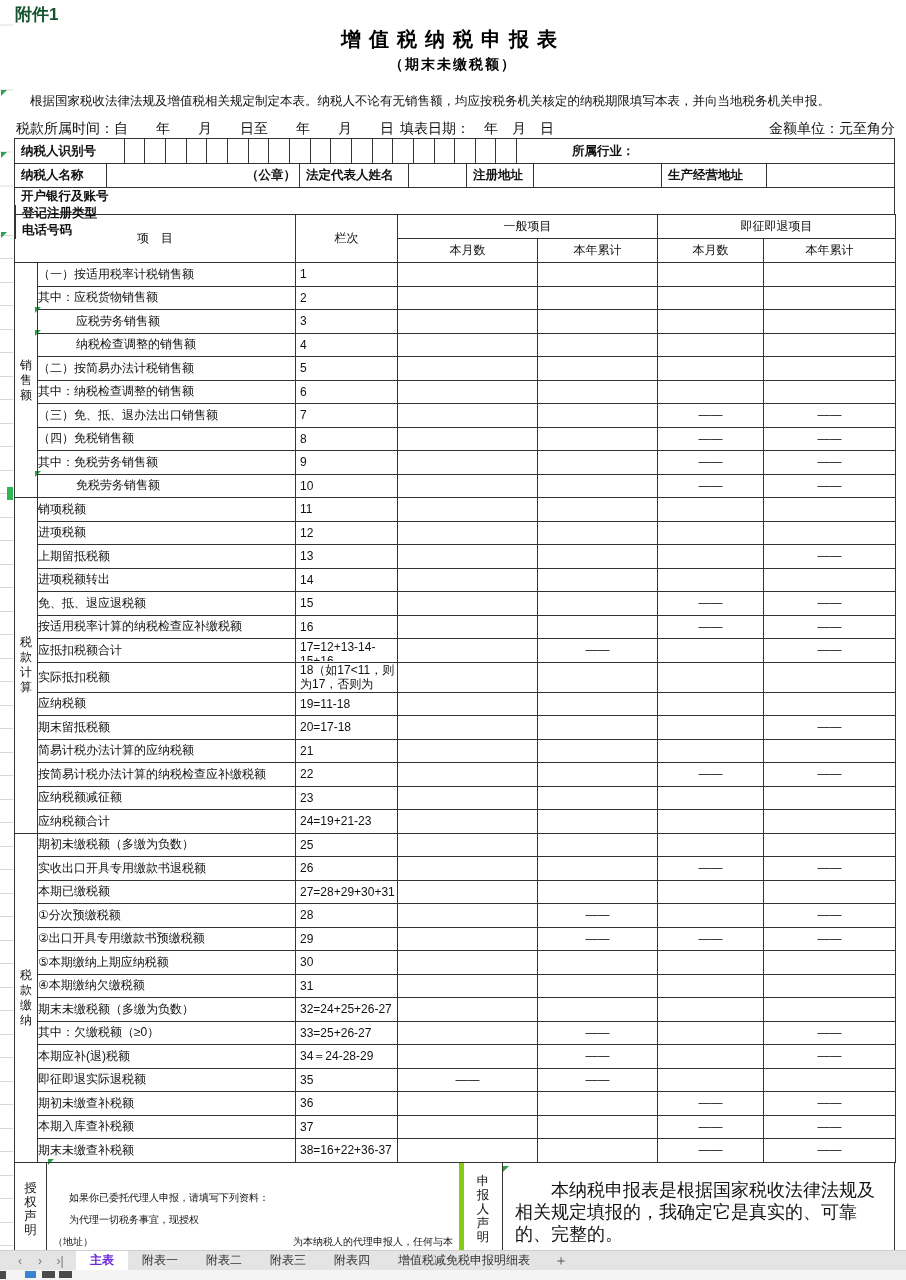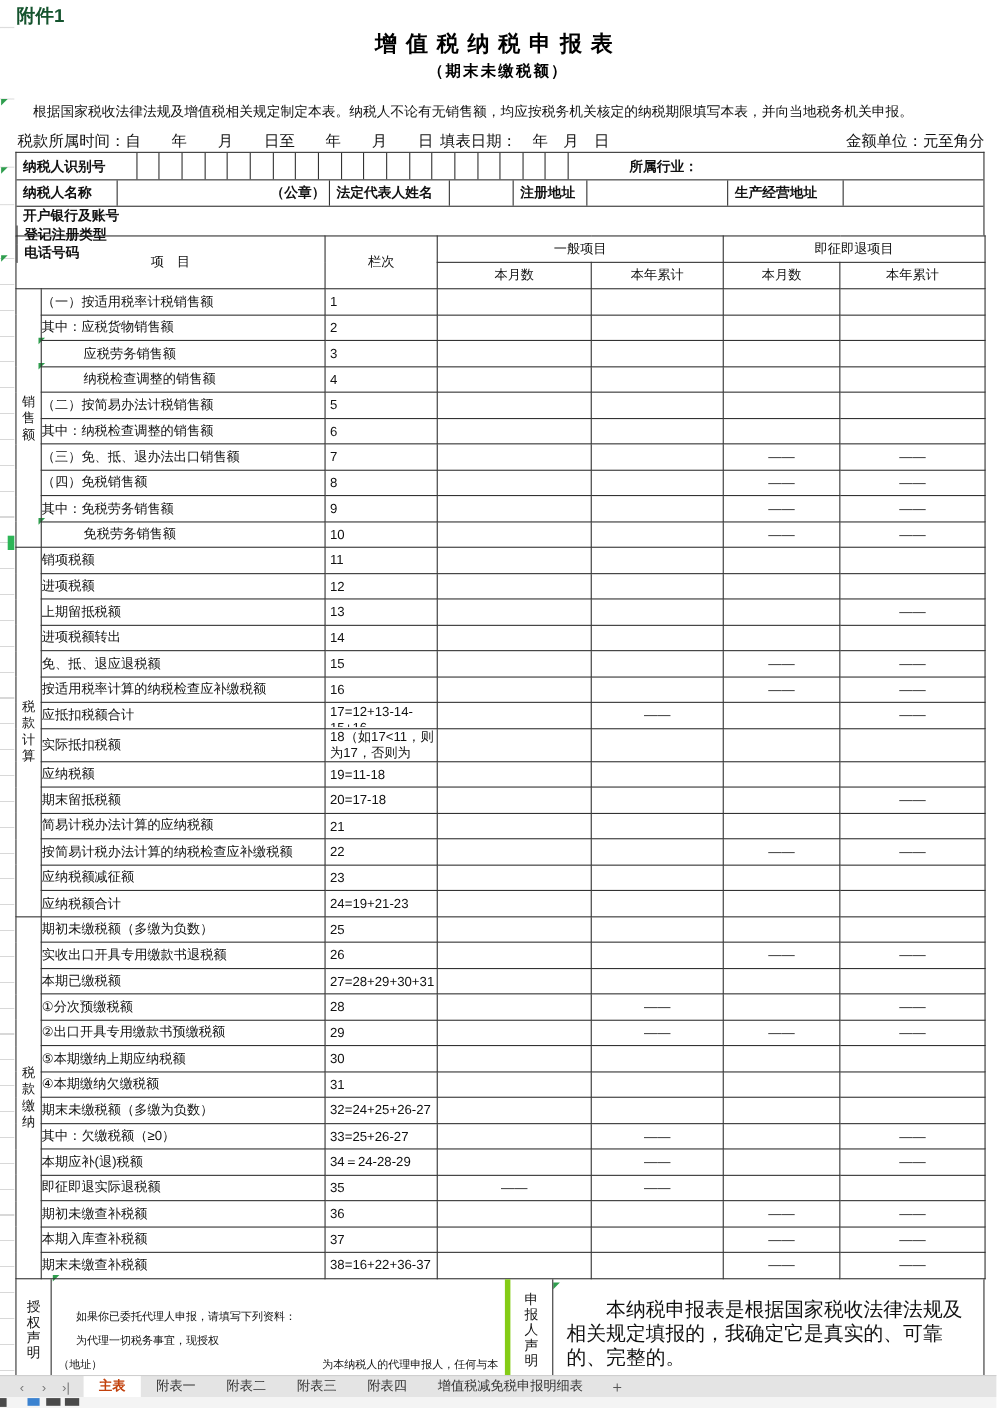--- a/index.html
+++ b/index.html
@@ -56,21 +56,21 @@
   .aline.pad{padding-left:16px;}
   .aline.split{display:flex;justify-content:space-between;}
   .decl-text{flex:1;padding:16px 12px 0 12px;font-size:18px;text-indent:2em;line-height:22px;}
   
   .tabbar{position:absolute;top:1250px;left:0;width:906px;height:19px;background:#e4e4e4;border-top:1px solid #cfcfcf;
           display:flex;align-items:stretch;font-size:12px;color:#444;}
   .navs{display:flex;align-items:center;padding:0 6px 0 10px;}
   .nav{width:20px;text-align:center;color:#777;font-size:12px;cursor:default;}
   .tabs{display:flex;align-items:stretch;}
   .tab{display:flex;align-items:center;padding:0 14px;color:#333;}
-  .tab.active{background:#fff;color:#c2410c;font-weight:bold;}
+  .tab.active{background:#fff;color:#6d28d9;font-weight:bold;}
   .add-tab{display:flex;align-items:center;padding:0 10px;color:#555;font-size:14px;}
   
   .bottomstrip{position:absolute;top:1270px;left:0;width:906px;height:10px;background:#f4f4f4;}
   .frag{position:absolute;top:1px;background:#4a4a4a;}
   .frag.blue{background:#3b82d0;}
 </style>
 </head>
 <body>
 
 <div class="sheet">

